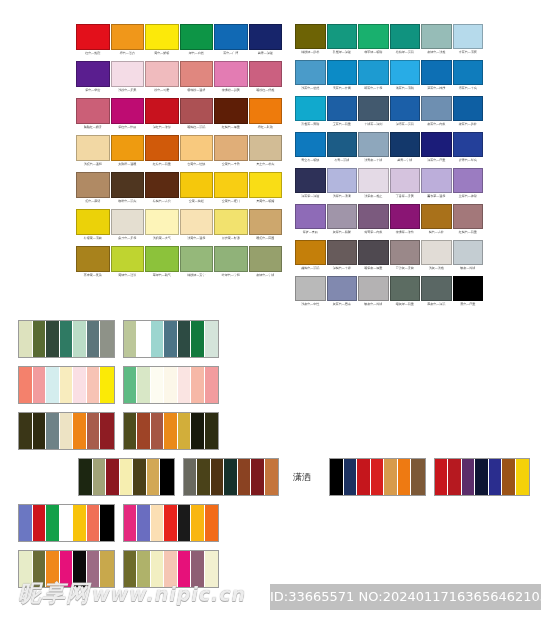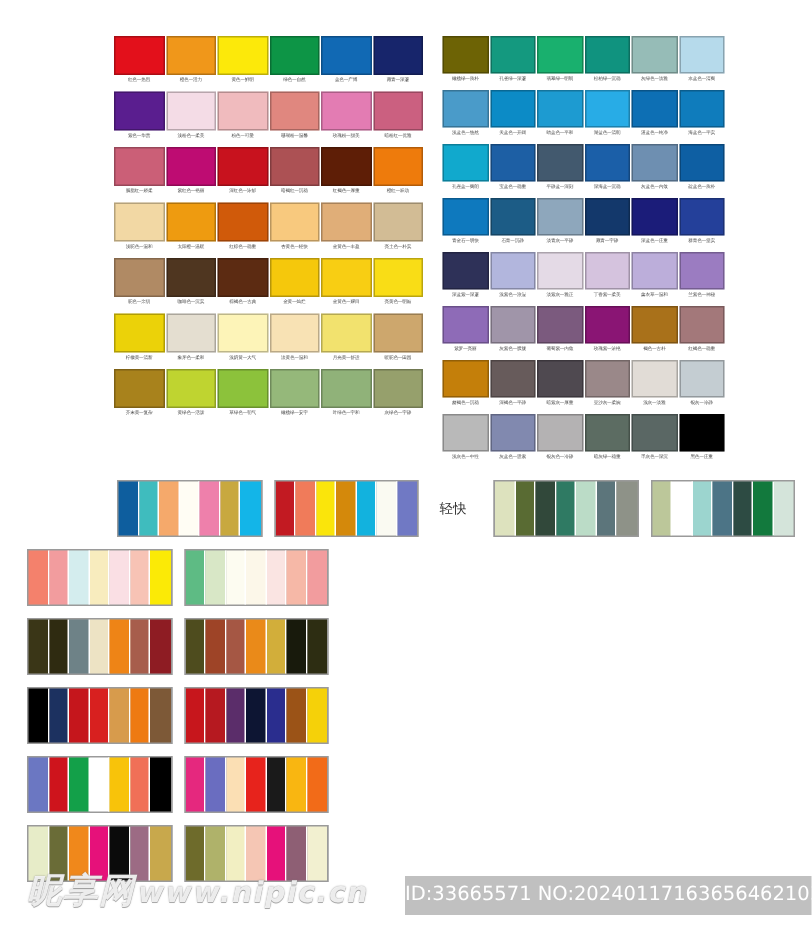--- a/index.html
+++ b/index.html
@@ -507,41 +507,20 @@
         <div class="cell">
           <div class="swatch" title="黑色—庄重" style="background: rgb(0, 0, 0);"></div>
           <span class="cap">黑色—庄重</span>
         </div>
       </div>
     </div>
 </div>
 
 <div class="palettes">
     <div class="prow">
-      <div class="pgroup left-group">
-        <div class="pblock">
-          <div class="stripe" style="background: rgb(14, 94, 158);"></div>
-          <div class="stripe" style="background: rgb(63, 188, 190);"></div>
-          <div class="stripe" style="background: rgb(245, 169, 107);"></div>
-          <div class="stripe" style="background: rgb(255, 253, 244);"></div>
-          <div class="stripe" style="background: rgb(238, 128, 171);"></div>
-          <div class="stripe" style="background: rgb(200, 168, 63);"></div>
-          <div class="stripe" style="background: rgb(19, 181, 232);"></div>
-        </div>
-        <div class="pblock">
-          <div class="stripe" style="background: rgb(194, 26, 34);"></div>
-          <div class="stripe" style="background: rgb(240, 123, 90);"></div>
-          <div class="stripe" style="background: rgb(250, 229, 11);"></div>
-          <div class="stripe" style="background: rgb(212, 137, 11);"></div>
-          <div class="stripe" style="background: rgb(18, 178, 222);"></div>
-          <div class="stripe" style="background: rgb(250, 250, 242);"></div>
-          <div class="stripe" style="background: rgb(112, 121, 196);"></div>
-        </div>
-        <span class="plabel">轻快</span>
-      </div>
       <div class="pgroup right-group">
         <div class="pblock">
           <div class="stripe" style="background: rgb(221, 226, 190);"></div>
           <div class="stripe" style="background: rgb(89, 107, 51);"></div>
           <div class="stripe" style="background: rgb(49, 72, 58);"></div>
           <div class="stripe" style="background: rgb(47, 122, 99);"></div>
           <div class="stripe" style="background: rgb(187, 220, 199);"></div>
           <div class="stripe" style="background: rgb(92, 117, 123);"></div>
           <div class="stripe" style="background: rgb(142, 146, 136);"></div>
         </div>
@@ -594,20 +573,41 @@
           <div class="stripe" style="background: rgb(158, 68, 39);"></div>
           <div class="stripe" style="background: rgb(165, 87, 68);"></div>
           <div class="stripe" style="background: rgb(234, 138, 25);"></div>
           <div class="stripe" style="background: rgb(210, 174, 58);"></div>
           <div class="stripe" style="background: rgb(24, 26, 12);"></div>
           <div class="stripe" style="background: rgb(45, 45, 18);"></div>
         </div>
       </div>
     </div>
     <div class="prow">
+      <div class="pgroup left-group">
+        <div class="pblock">
+          <div class="stripe" style="background: rgb(28, 38, 17);"></div>
+          <div class="stripe" style="background: rgb(161, 163, 120);"></div>
+          <div class="stripe" style="background: rgb(140, 22, 32);"></div>
+          <div class="stripe" style="background: rgb(246, 238, 176);"></div>
+          <div class="stripe" style="background: rgb(75, 64, 24);"></div>
+          <div class="stripe" style="background: rgb(210, 168, 85);"></div>
+          <div class="stripe" style="background: rgb(0, 0, 0);"></div>
+        </div>
+        <div class="pblock">
+          <div class="stripe" style="background: rgb(105, 105, 95);"></div>
+          <div class="stripe" style="background: rgb(74, 66, 25);"></div>
+          <div class="stripe" style="background: rgb(78, 50, 19);"></div>
+          <div class="stripe" style="background: rgb(22, 49, 43);"></div>
+          <div class="stripe" style="background: rgb(138, 66, 34);"></div>
+          <div class="stripe" style="background: rgb(125, 25, 29);"></div>
+          <div class="stripe" style="background: rgb(196, 117, 60);"></div>
+        </div>
+        <span class="plabel">潇洒</span>
+      </div>
       <div class="pgroup right-group">
         <div class="pblock">
           <div class="stripe" style="background: rgb(0, 0, 0);"></div>
           <div class="stripe" style="background: rgb(28, 49, 96);"></div>
           <div class="stripe" style="background: rgb(197, 22, 28);"></div>
           <div class="stripe" style="background: rgb(216, 32, 31);"></div>
           <div class="stripe" style="background: rgb(215, 155, 76);"></div>
           <div class="stripe" style="background: rgb(238, 122, 18);"></div>
           <div class="stripe" style="background: rgb(125, 89, 55);"></div>
         </div>

